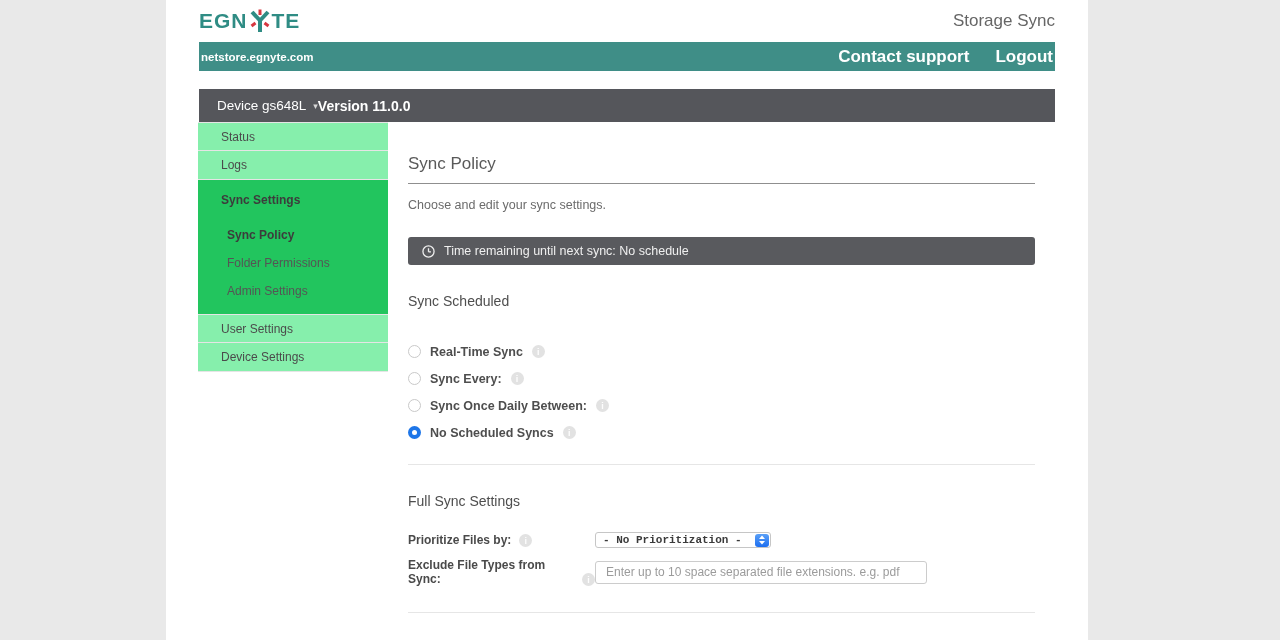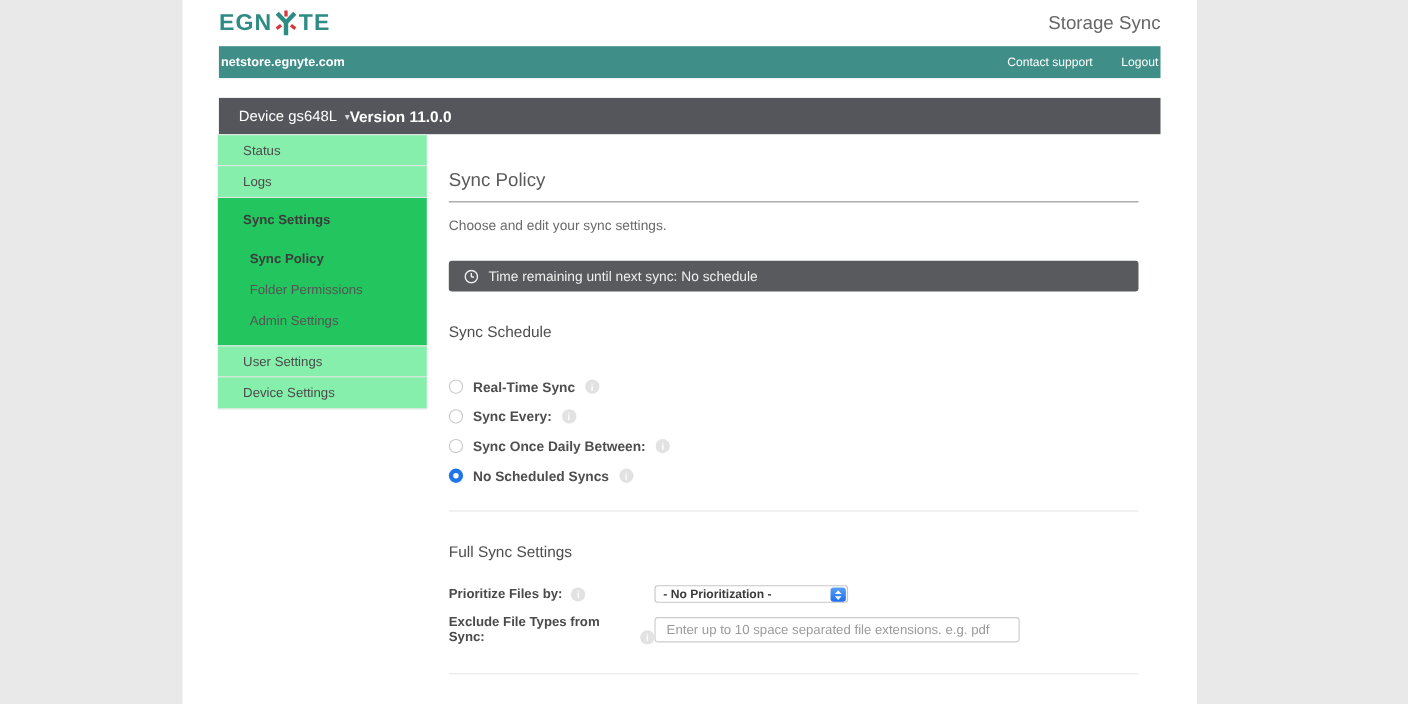--- a/index.html
+++ b/index.html
@@ -26,21 +26,21 @@
   }
   .app-title { font-size:17px; color:#666; font-weight:400; }
   
   .domain-bar {
     margin:0 33px; height:29px; background:#3f8e87;
     display:flex; align-items:center; justify-content:space-between;
     padding:0 2px;
   }
   .domain-bar .domain { color:#fff; font-size:11.5px; font-weight:700; }
   .domain-links { display:flex; gap:26px; }
-  .domain-links a { color:#fff; font-size:11px; font-weight:400; text-decoration:none; cursor:pointer; }
+  .domain-links a { color:#fff; font-size:17px; font-weight:700; text-decoration:none; cursor:pointer; }
   
   .device-bar {
     margin:18px 33px 0 33px; height:33px; background:#55565b;
     display:flex; align-items:center; 
     padding:0 18px;
   }
   .device-label { color:#fff; font-size:13.5px; cursor:pointer; display:flex; align-items:center; gap:7px; }
   .device-label .caret { font-size:9px; color:#d6d6d6; }
   .version { color:#fff; font-size:14px; font-weight:700; }
   
@@ -93,22 +93,22 @@
   .hr-light { border:none; border-top:1px solid #e6e6e6; }
   .hr-1 { margin-top:18px; }
   .hr-2 { margin-top:26px; }
   .fss-heading { margin-top:28px; }
   .form-rows { margin-top:23px; }
   .form-row { display:flex; align-items:center; margin-bottom:10px; }
   .form-label-wrap { width:187px; flex:none; display:flex; align-items:flex-end; gap:8px; }
   .form-label { font-size:12px; font-weight:600; color:#4a4a4a; }
   .select {
     width:176px; height:16px; border:1px solid #c6c6c6; border-radius:3px;
-    background:#fff; display:flex; align-items:flex-end; justify-content:space-between;
-    padding:0 1px 0 7px; cursor:pointer;
+    background:#fff; display:flex; align-items:center; justify-content:space-between;
+    padding:0 1px 0 7px; cursor:pointer;font-family:Liberation Mono, monospace;
   }
   .select-value { font-size:11px; font-weight:700; color:#3a3a3a; }
   .select-stepper {
     width:14px; height:13px; border-radius:3px;
     background:linear-gradient(#5aa0f7,#1d6ef0);
     display:flex; align-items:center; justify-content:center;
   }
   .text-input {
     width:332px; height:23px; border:1px solid #cccccc; border-radius:3px;
     font-size:12px; color:#444; padding:0 10px;
@@ -176,21 +176,21 @@
 
         <div class="banner">
           <svg width="13" height="13" viewBox="0 0 14 14">
             <circle cx="7" cy="7" r="6" fill="none" stroke="#efefef" stroke-width="1.4"></circle>
             <line x1="7" y1="3.5" x2="7" y2="7.4" stroke="#efefef" stroke-width="1.4"></line>
             <line x1="7" y1="7.4" x2="9.6" y2="7.4" stroke="#efefef" stroke-width="1.4"></line>
           </svg>
           <span>Time remaining until next sync: No schedule</span>
         </div>
 
-        <div class="section-heading sched-heading">Sync Schedule</div>
+        <div class="section-heading sched-heading">Sync Scheduled</div>
 
         <div class="radio-list">
           <div class="radio-row">
             <span class="radio"></span>
             <span class="radio-label">Real-Time Sync</span>
             <span class="info-icon">i</span>
           </div>
           <div class="radio-row">
             <span class="radio"></span>
             <span class="radio-label">Sync Every:</span>

